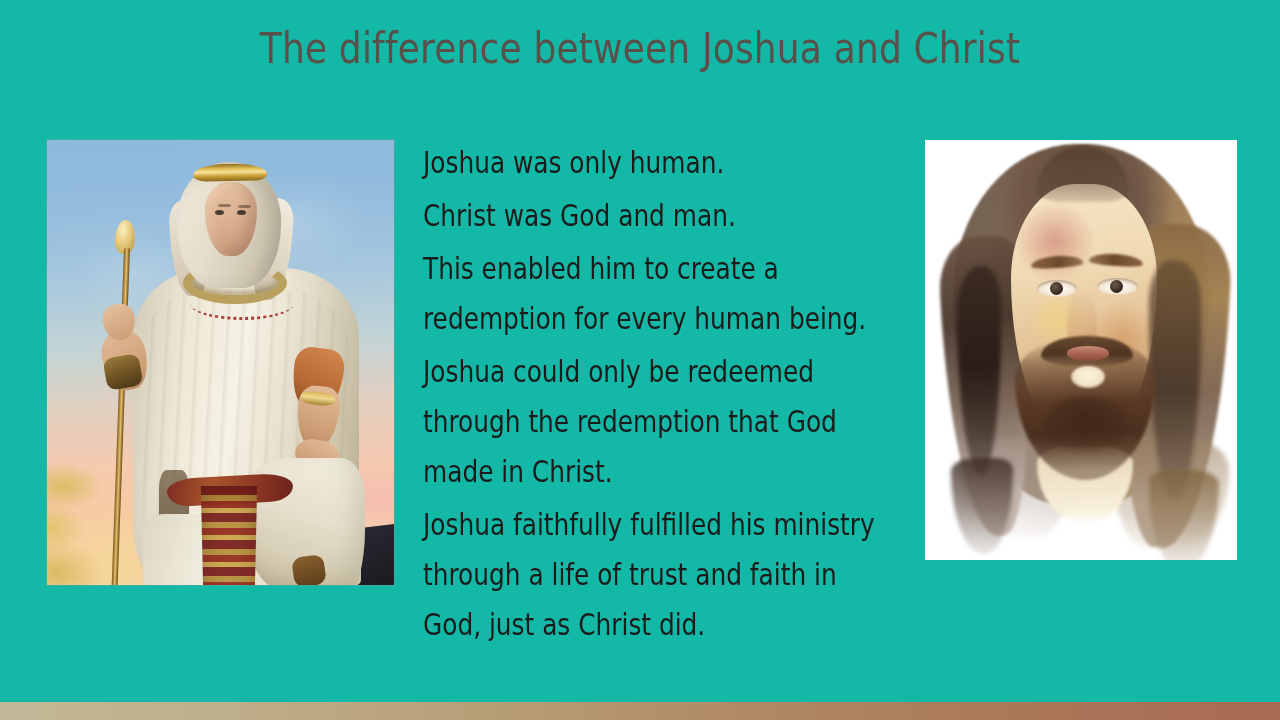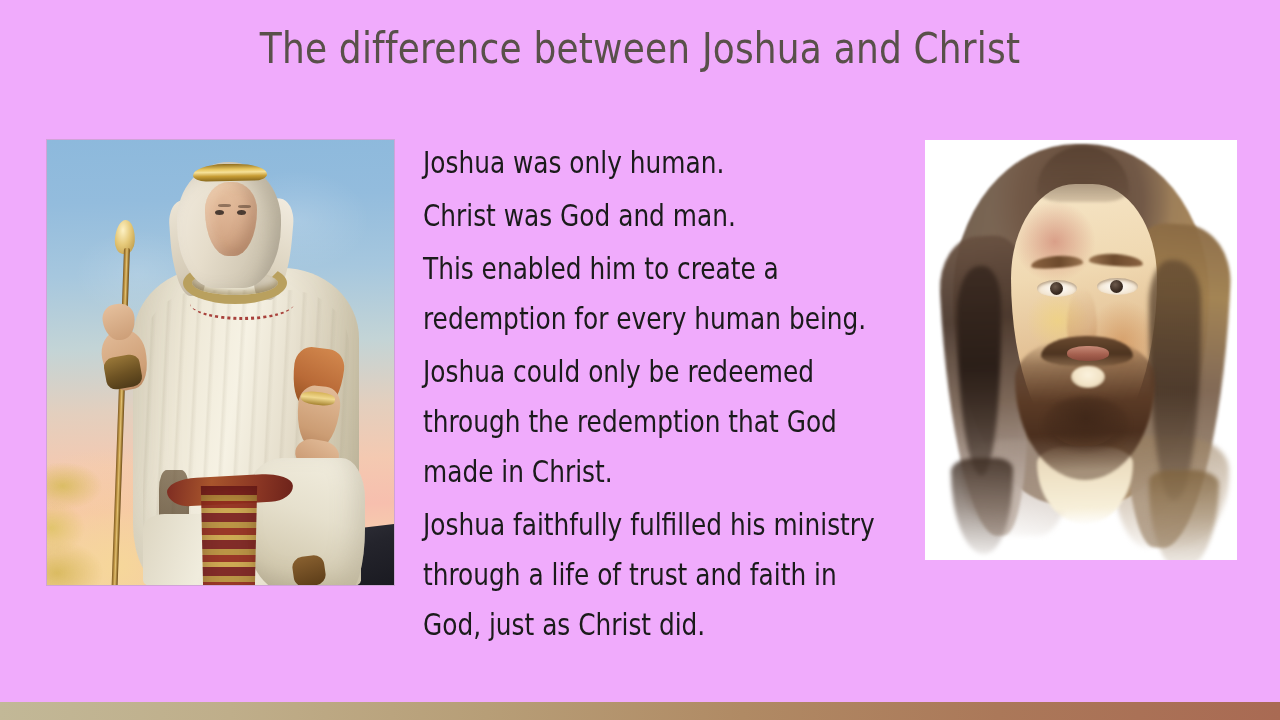--- a/index.html
+++ b/index.html
@@ -10,21 +10,21 @@
   body {
     width: 1280px;
     height: 720px;
     overflow: hidden;
     font-family: "DejaVu Sans Condensed", "Liberation Sans Narrow", "Liberation Sans", sans-serif;
   }
   .slide {
     position: relative;
     width: 1280px;
     height: 720px;
-    background: #f0abfc;
+    background: #14b8a6;
     text-decoration: underline;
   }
 
   
   .slide-title {
     position: absolute;
     left: 0;
     top: 20px;
     width: 1280px;
     text-align: center;

